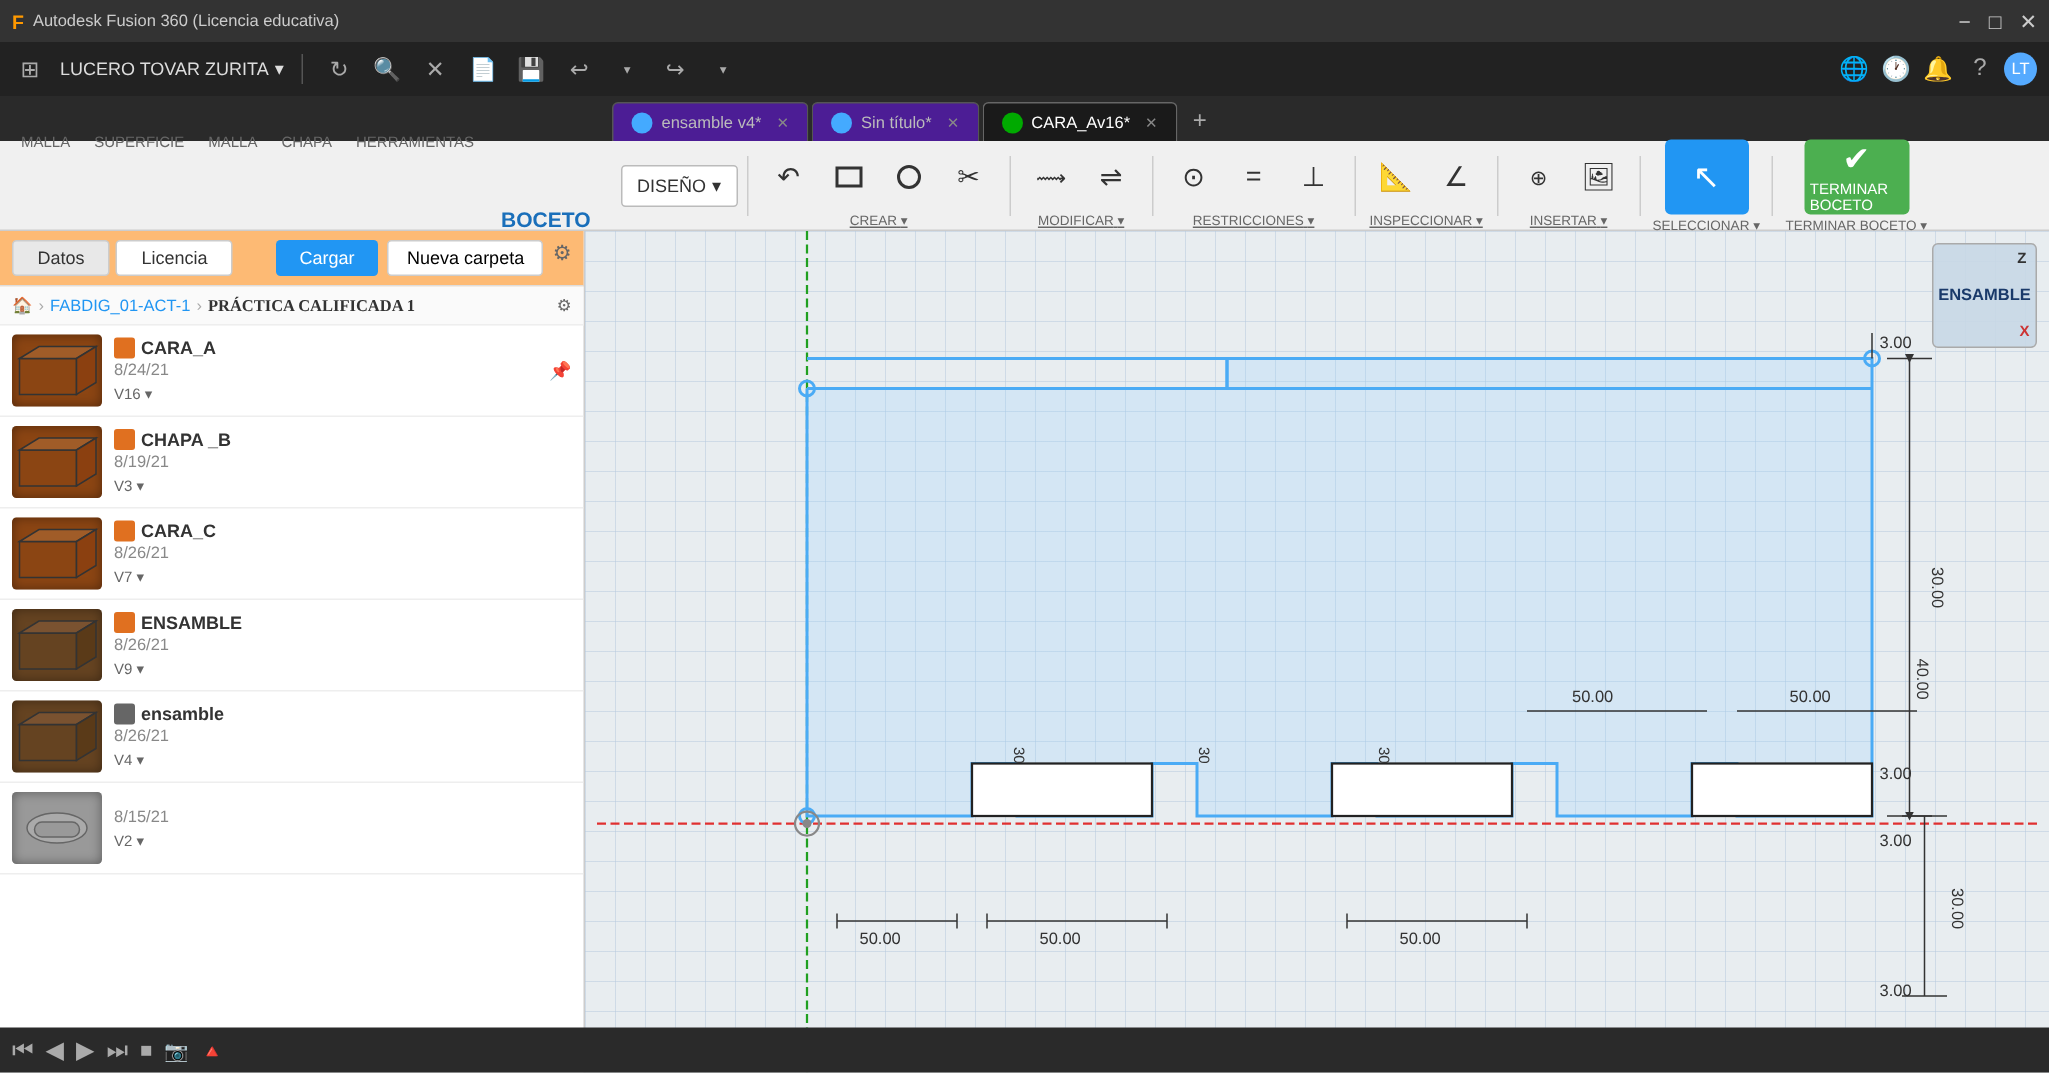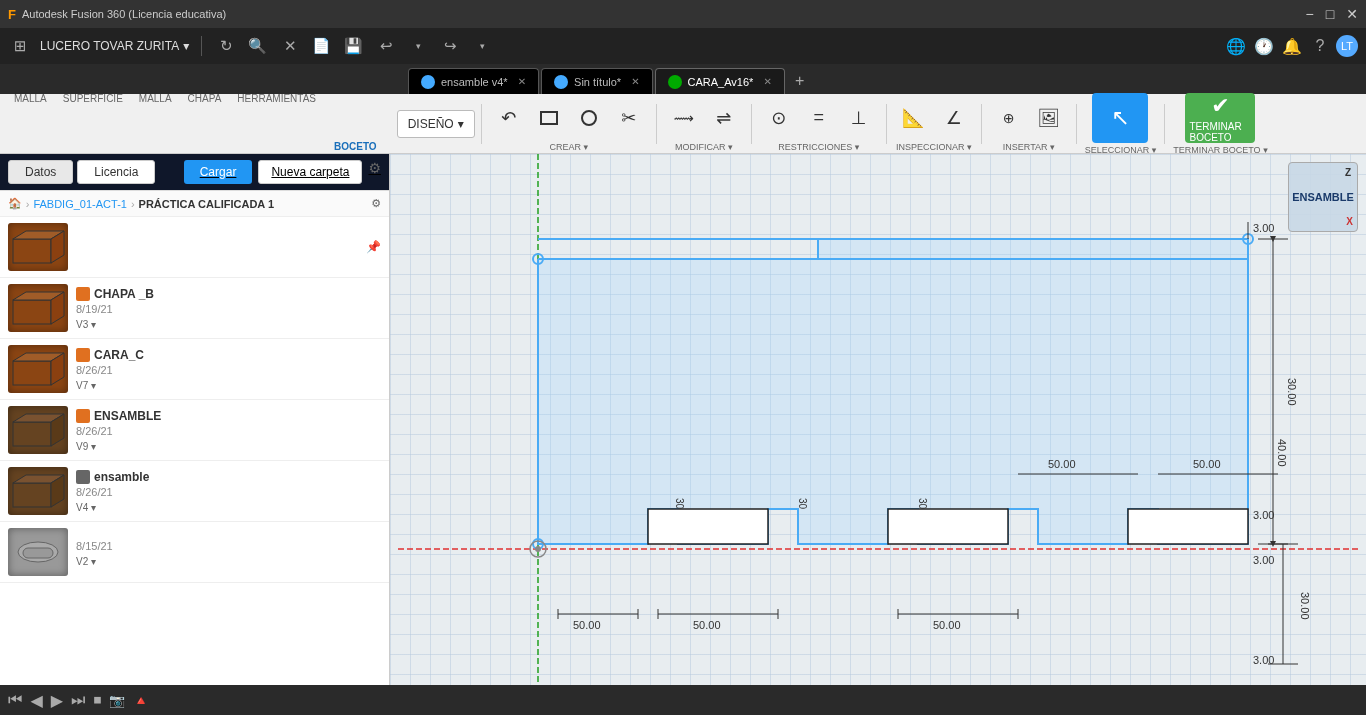--- a/index.html
+++ b/index.html
@@ -23,36 +23,36 @@
     .topbar-user { display: flex; align-items: center; gap: 4px; color: #ddd; font-size: 12px; cursor: pointer; }
     .topbar-sep { width: 1px; height: 20px; background: #555; margin: 0 4px; }
     .topbar-right { margin-left: auto; display: flex; align-items: center; gap: 4px; }
     .topbar-right .topbar-icon { font-size: 16px; }
 
     
     #tabs {
       width: 100%; height: 30px; background: #2a2a2a; display: flex; align-items: flex-end; padding-left: 408px;
     }
     .tab {
-      display: flex; align-items: center; gap: 6px; padding: 0 12px; height: 26px; background: #000000;
+      display: flex; align-items: center; gap: 6px; padding: 0 12px; height: 26px; background: #4c1d95;
       color: #bbb; font-size: 11px; border-radius: 4px 4px 0 0; cursor: pointer; margin-right: 2px; border: 1px solid #555; border-bottom: none;
     }
     .tab.active { background: #1a1a1a; color: #fff; border-color: #666; }
     .tab .tab-close { font-size: 10px; color: #888; cursor: pointer; margin-left: 4px; }
     .tab-icon { width: 14px; height: 14px; border-radius: 50%; background: #888; display: inline-block; }
     .tab-icon.blue { background: #4af; }
     .tab-icon.green { background: #0a0; }
 
     
     #toolbar {
       width: 100%; height: 60px; background: #f0f0f0; border-bottom: 1px solid #ccc;
       display: flex; align-items: center; padding: 0 6px; gap: 2px;
     }
     .toolbar-section { display: flex; flex-direction: column; align-items: center; margin: 0 2px; }
-    .toolbar-section-label { font-size: 9px; color: #666; text-transform: uppercase; margin-top: 2px; }
+    .toolbar-section-label { font-size: 9px; color: #666; text-transform: uppercase; margin-top: 2px; text-decoration: underline; }
     .toolbar-group { display: flex; align-items: center; gap: 2px; }
     .tb-btn {
       display: flex; flex-direction: column; align-items: center; justify-content: center;
       width: 38px; height: 44px; cursor: pointer; border-radius: 3px; padding: 2px;
       color: #333; font-size: 9px; gap: 2px;
     }
     .tb-btn .tb-icon { font-size: 18px; }
     .tb-btn-large {
       display: flex; flex-direction: column; align-items: center; justify-content: center;
       width: 56px; height: 50px; cursor: pointer; border-radius: 4px; padding: 4px;
@@ -73,21 +73,21 @@
 
     
     #main { display: flex; height: calc(715px - 28px - 36px - 30px - 60px); }
 
     
     #sidebar {
       width: 390px; min-width: 390px; background: #fff; border-right: 1px solid #ccc;
       display: flex; flex-direction: column;
     }
     #sidebar-header {
-      display: flex; align-items: center; padding: 6px 8px; gap: 4px; background: #0f172a; border-bottom: 1px solid #ddd;
+      display: flex; align-items: center; padding: 6px 8px; gap: 4px; background: #fdba74; border-bottom: 1px solid #ddd;
     }
     .sidebar-btn {
       padding: 4px 16px; border: none; cursor: pointer; font-size: 12px; border-radius: 3px;
     }
     .sidebar-btn.active { background: #e8e8e8; color: #333; border: 1px solid #ccc; }
     .sidebar-btn.inactive { background: #fff; color: #333; border: 1px solid #ccc; }
     .sidebar-btn.primary { background: #2196f3; color: #fff; }
     .sidebar-action-btn { padding: 4px 12px; border: 1px solid #ccc; background: #fff; cursor: pointer; font-size: 12px; border-radius: 3px; }
     .sidebar-gear { margin-left: auto; cursor: pointer; color: #666; font-size: 14px; }
 
@@ -199,21 +199,21 @@
 
 <div id="toolbar">
 
   <div style="display:flex;flex-direction:column;margin-right:8px;">
     <div style="display:flex;gap:0;">
       <span style="font-size:10px;padding:2px 8px;color:#666;cursor:pointer;">MALLA</span>
       <span style="font-size:10px;padding:2px 8px;color:#666;cursor:pointer;">SUPERFICIE</span>
       <span style="font-size:10px;padding:2px 8px;color:#666;cursor:pointer;">MALLA</span>
       <span style="font-size:10px;padding:2px 8px;color:#666;cursor:pointer;">CHAPA</span>
       <span style="font-size:10px;padding:2px 8px;color:#666;cursor:pointer;">HERRAMIENTAS</span>
-      <span style="font-size:10px;padding:2px 10px;color:#1a6fba;font-weight:bold;cursor:pointer;border-bottom:2px solid #1a6fba;margin-top:48px;">BOCETO</span>
+      <span style="font-size:14px;padding:2px 10px;color:#1a6fba;font-weight:bold;cursor:pointer;border-bottom:2px solid #1a6fba;margin-top:48px;">BOCETO</span>
     </div>
     <div style="height:1px;background:#ccc;"></div>
   </div>
 
   <div class="design-btn">
     <span>DISEÑO</span>
     <span>▾</span>
   </div>
   <div class="toolbar-sep"></div>
 
@@ -332,43 +332,51 @@
     </div>
   </div>
 </div>
 
 <div id="main">
 
   <div id="sidebar">
     <div id="sidebar-header">
       <button class="sidebar-btn active">Datos</button>
       <button class="sidebar-btn inactive">Licencia</button>
-      <div style="margin-left:auto;display:flex;gap:6px;text-decoration:underline;">
+      <div style="margin-left:auto;display:flex;gap:6px;">
         <button class="sidebar-btn primary">Cargar</button>
         <button class="sidebar-action-btn">Nueva carpeta</button>
         <span class="sidebar-gear">⚙</span>
       </div>
     </div>
     <div id="breadcrumb">
       <span class="crumb">🏠</span>
       <span class="sep">›</span>
       <span class="crumb">FABDIG_01-ACT-1</span>
       <span class="sep">›</span>
-      <span style="color:#333;font-weight:bold;">PRÁCTICA CALIFICADA 1</span>
+      <span style="color:#333;font-weight:bold;font-family:Liberation Serif, serif;">PRÁCTICA CALIFICADA 1</span>
       <span style="margin-left:auto;">⚙</span>
     </div>
     <div id="file-list">
 
     <div class="file-item">
           <div class="file-thumb" style="background: rgb(139, 69, 19); box-shadow: rgba(0, 0, 0, 0.4) 0px 0px 8px inset;">
             <svg width="60" height="48" viewBox="0 0 60 48">
         <rect x="5" y="16" width="38" height="24" fill="#8B4513" stroke="#333" stroke-width="1"></rect>
         <polygon points="5,16 18,8 56,8 43,16" fill="#a05c28" stroke="#333" stroke-width="1"></polygon>
         <polygon points="43,16 56,8 56,32 43,40" fill="#8B4010" stroke="#333" stroke-width="1"></polygon>
       </svg>
+          </div>
+          <div class="file-info">
+            <div class="file-name">
+              <span class="file-icon orange"></span>
+              <span>CARA_A</span>
+            </div>
+            <div class="file-date">8/24/21</div>
+            <div class="file-version">V16 ▾</div>
           </div>
           <span class="file-pin">📌</span>
         </div>
         <div class="file-item">
           <div class="file-thumb" style="background: rgb(139, 69, 19); box-shadow: rgba(0, 0, 0, 0.4) 0px 0px 8px inset;">
             <svg width="60" height="48" viewBox="0 0 60 48">
         <rect x="5" y="16" width="38" height="24" fill="#8B4513" stroke="#333" stroke-width="1"></rect>
         <polygon points="5,16 18,8 56,8 43,16" fill="#a05c28" stroke="#333" stroke-width="1"></polygon>
         <polygon points="43,16 56,8 56,32 43,40" fill="#8B4010" stroke="#333" stroke-width="1"></polygon>
       </svg>

